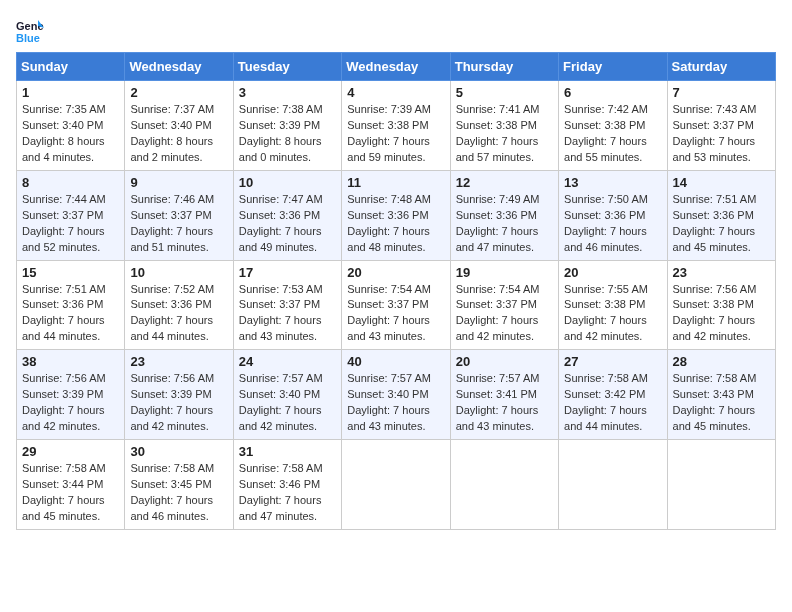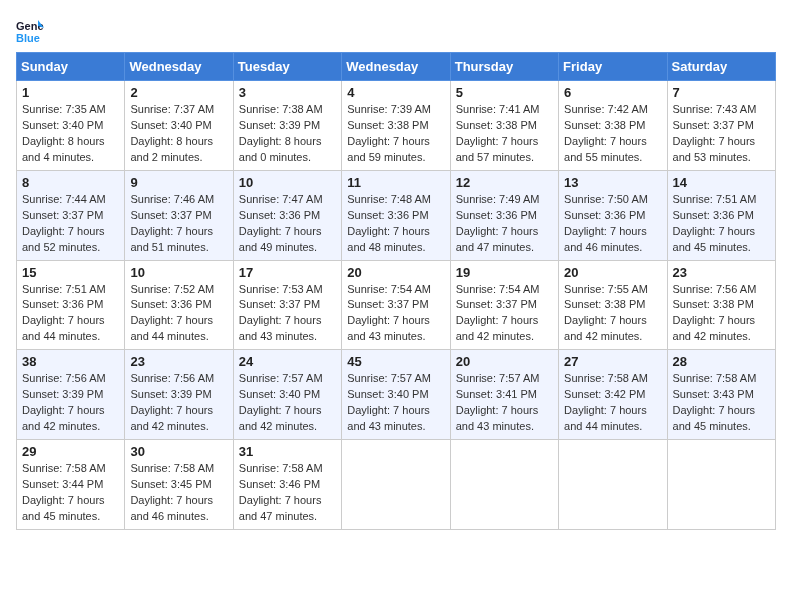--- a/index.html
+++ b/index.html
@@ -209,21 +209,21 @@
       </td>
         <td>
         <span class="day-num">23</span>
         <div class="cell-text">Sunrise: 7:56 AM<br>Sunset: 3:39 PM<br>Daylight: 7 hours<br>and 42 minutes.</div>
       </td>
         <td>
         <span class="day-num">24</span>
         <div class="cell-text">Sunrise: 7:57 AM<br>Sunset: 3:40 PM<br>Daylight: 7 hours<br>and 42 minutes.</div>
       </td>
         <td>
-        <span class="day-num">45</span>
+        <span class="day-num">40</span>
         <div class="cell-text">Sunrise: 7:57 AM<br>Sunset: 3:40 PM<br>Daylight: 7 hours<br>and 43 minutes.</div>
       </td>
         <td>
         <span class="day-num">20</span>
         <div class="cell-text">Sunrise: 7:57 AM<br>Sunset: 3:41 PM<br>Daylight: 7 hours<br>and 43 minutes.</div>
       </td>
         <td>
         <span class="day-num">27</span>
         <div class="cell-text">Sunrise: 7:58 AM<br>Sunset: 3:42 PM<br>Daylight: 7 hours<br>and 44 minutes.</div>
       </td>

